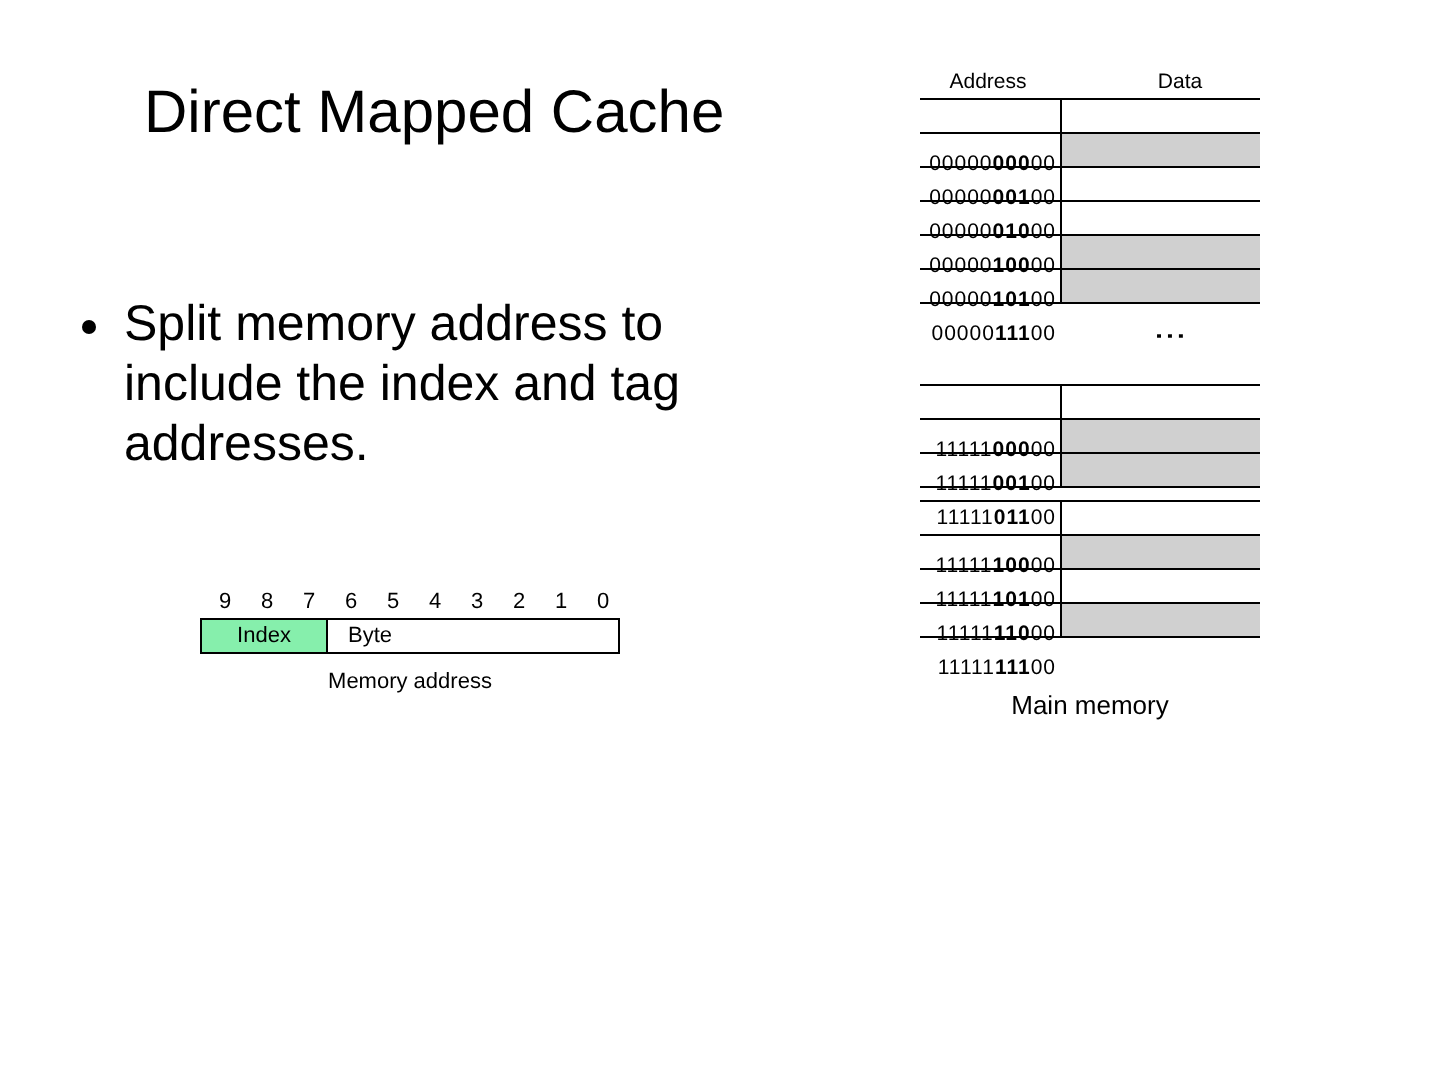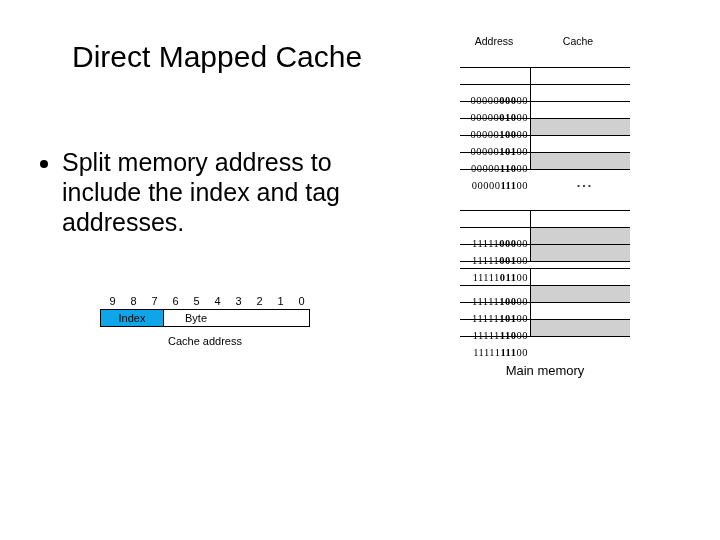--- a/index.html
+++ b/index.html
@@ -54,39 +54,40 @@
   }
   .fields div {
     border-right: 1px solid #000;
     display: flex;
     align-items: center;
     justify-content: center;
     font-size: 11px;
   }
   .fields div:last-child { border-right: none; }
   .f-tag { width: 105px; }
-  .f-index { width: 63px; background: #0ea5e9; }
-  .f-byte { width: 42px; margin-left: 11px; }
+  .f-index { width: 63px; background: #86efac; }
+  .f-byte { width: 42px; }
   .mem-addr-label {
     text-align: center;
     width: 210px;
     margin-top: 8px;
   }
 
   
   .mainmem {
     position: absolute;
     left: 460px;
     top: 35px;
     font-size: 10.5px;
     color: #000;
   }
   .mm-headers {
     display: flex;
-    margin-bottom: 20px;
+    margin-bottom: 2px;
+    gap: 12px;
   }
   .mm-h-addr {
     width: 68px;
     text-align: center;
     margin-right: 0;
   }
   .mm-h-data {
     width: 100px;
     text-align: center;
   }
@@ -97,21 +98,21 @@
   .mm-row {
     display: flex;
     border-bottom: 1px solid #000;
     height: 17px;
     align-items: center;
   }
   .mm-row .a {
     width: 70px;
     padding-right: 2px;
     text-align: right;
-    font-family: Liberation Serif, serif;
+    font-family: Liberation Sans, sans-serif;
     letter-spacing: 0.5px;
     margin-top: 48px;
   }
   .mm-row .a .tag-bits { color: #000; }
   .mm-row .a .idx-bits { color: #000; font-weight: bold; }
   .mm-row .d {
     width: 100px;
     height: 100%;
     border-left: 1px solid #000;
   }
@@ -161,48 +162,48 @@
       <span>4</span>
       <span>3</span>
       <span>2</span>
       <span>1</span>
       <span>0</span>
     </div>
   <div class="fields">
     <div class="f-index">Index</div>
     <div class="f-byte">Byte</div>
   </div>
-  <div class="mem-addr-label">Cache address</div>
+  <div class="mem-addr-label">Memory address</div>
 </div>
 
 <div class="mainmem">
   <div class="mm-headers">
     <div class="mm-h-addr">Address</div>
-    <div class="mm-h-data">Cache</div>
+    <div class="mm-h-data">Data</div>
   </div>
   <div class="mm-rows" id="block1">
       <div class="mm-row">
         <div class="a"><span class="tag-bits">00000</span><span class="idx-bits">000</span><span class="tag-bits">00</span></div>
         <div class="d "></div>
       </div>
       <div class="mm-row">
+        <div class="a"><span class="tag-bits">00000</span><span class="idx-bits">001</span><span class="tag-bits">00</span></div>
+        <div class="d shade"></div>
+      </div>
+      <div class="mm-row">
         <div class="a"><span class="tag-bits">00000</span><span class="idx-bits">010</span><span class="tag-bits">00</span></div>
         <div class="d "></div>
       </div>
       <div class="mm-row">
         <div class="a"><span class="tag-bits">00000</span><span class="idx-bits">100</span><span class="tag-bits">00</span></div>
         <div class="d "></div>
       </div>
       <div class="mm-row">
         <div class="a"><span class="tag-bits">00000</span><span class="idx-bits">101</span><span class="tag-bits">00</span></div>
         <div class="d shade"></div>
-      </div>
-      <div class="mm-row">
-        <div class="a"><span class="tag-bits">00000</span><span class="idx-bits">110</span><span class="tag-bits">00</span></div>
-        <div class="d "></div>
       </div>
       <div class="mm-row">
         <div class="a"><span class="tag-bits">00000</span><span class="idx-bits">111</span><span class="tag-bits">00</span></div>
         <div class="d shade"></div>
       </div>
     </div>
   <div class="gap">
     <span class="dots">⋮</span>
   </div>
   <div class="mm-rows second-block" id="block2">

